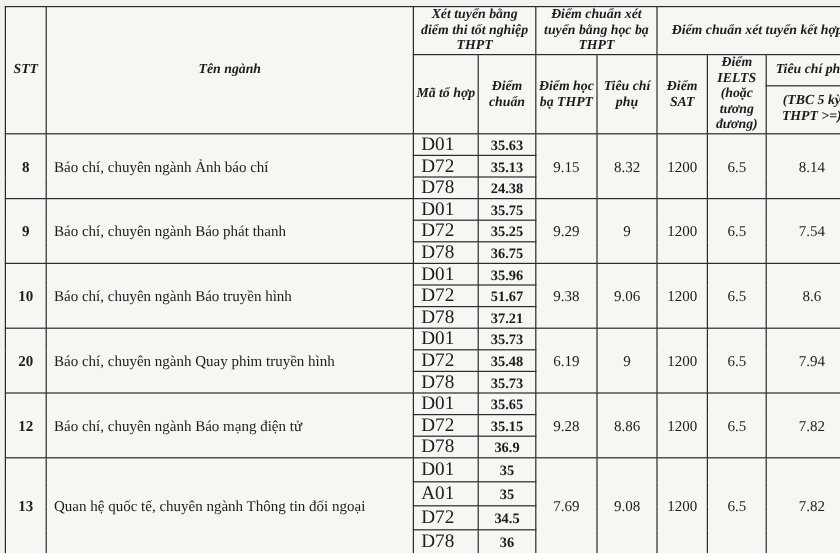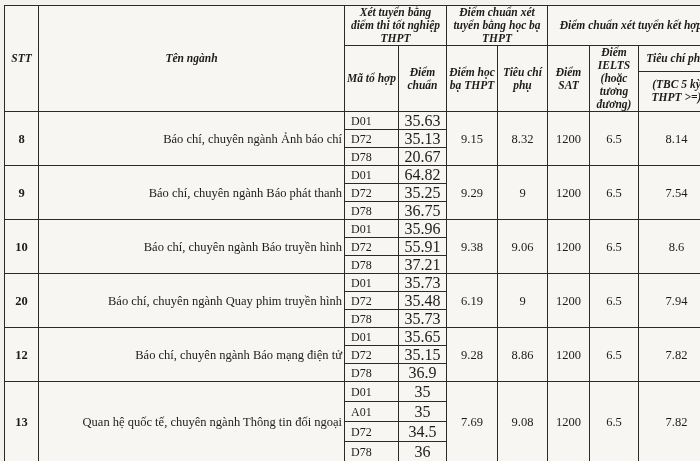--- a/index.html
+++ b/index.html
@@ -18,24 +18,24 @@
   td, th {
     border:1.6px solid #2a2a2a;
     padding:0 2px;
     text-align:center;
     vertical-align:middle;
     font-size:12.5px;
     line-height:14px;
     background:#f7f6f2;
   }
   th { font-weight:bold; font-size:11.5px; line-height:13px;font-style:italic; }
-  td.name { text-align:right; padding-left:6px; font-size:12.5px; }
+  td.name { text-align:left; padding-left:6px; font-size:12.5px; }
   td.stt { font-weight:bold; font-size:12.5px; }
-  td.code { text-align:left; padding-left:6px; height:17px; font-size:12px; }
-  td.score { font-size:16px; height:17px; }
+  td.code { text-align:left; padding-left:6px; height:17px; font-size:16px; }
+  td.score { font-size:12px; height:17px;font-weight:bold; }
 </style>
 </head>
 <body>
 
 <table>
   <colgroup>
     <col style="width:34px">
     <col style="width:306px">
     <col style="width:54px">
     <col style="width:48px">
@@ -78,28 +78,28 @@
       <td rowspan="3">1200</td>
       <td rowspan="3">6.5</td>
       <td rowspan="3">8.14</td>
     </tr>
     <tr>
         <td class="code">D72</td>
         <td class="score">35.13</td>
       </tr>
     <tr>
         <td class="code">D78</td>
-        <td class="score">20.67</td>
+        <td class="score">24.38</td>
       </tr>
 
     <tr>
       <td rowspan="3" class="stt">9</td>
       <td rowspan="3" class="name">Báo chí, chuyên ngành Báo phát thanh</td>
       <td class="code">D01</td>
-      <td class="score">64.82</td>
+      <td class="score">35.75</td>
       <td rowspan="3">9.29</td>
       <td rowspan="3">9</td>
       <td rowspan="3">1200</td>
       <td rowspan="3">6.5</td>
       <td rowspan="3">7.54</td>
     </tr>
     <tr>
         <td class="code">D72</td>
         <td class="score">35.25</td>
       </tr>
@@ -114,21 +114,21 @@
       <td class="code">D01</td>
       <td class="score">35.96</td>
       <td rowspan="3">9.38</td>
       <td rowspan="3">9.06</td>
       <td rowspan="3">1200</td>
       <td rowspan="3">6.5</td>
       <td rowspan="3">8.6</td>
     </tr>
     <tr>
         <td class="code">D72</td>
-        <td class="score">55.91</td>
+        <td class="score">51.67</td>
       </tr>
     <tr>
         <td class="code">D78</td>
         <td class="score">37.21</td>
       </tr>
 
     <tr>
       <td rowspan="3" class="stt">20</td>
       <td rowspan="3" class="name">Báo chí, chuyên ngành Quay phim truyền hình</td>
       <td class="code">D01</td>

